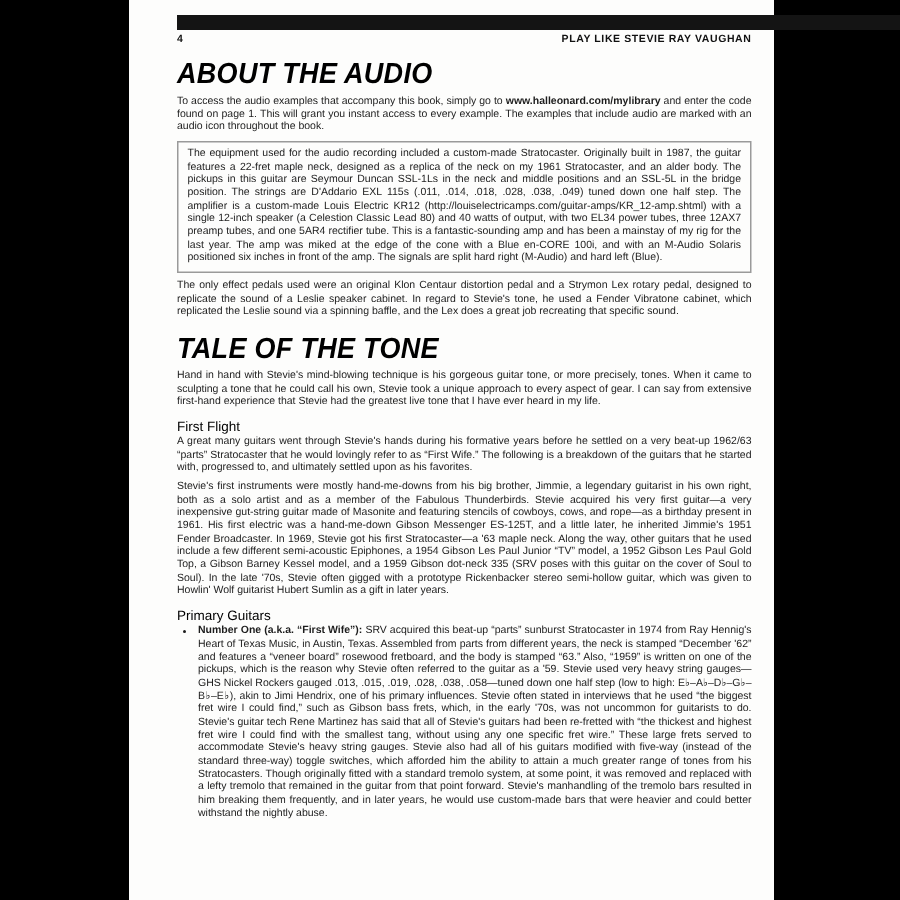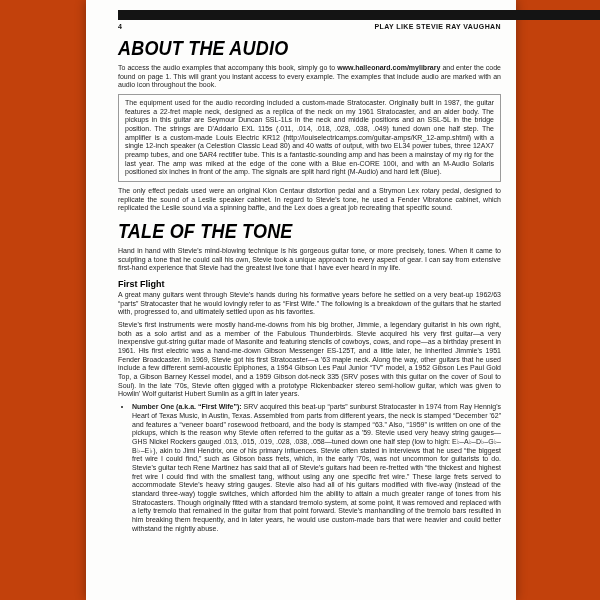--- a/index.html
+++ b/index.html
@@ -3,21 +3,21 @@
 <meta charset="utf-8">
 <style>
   * { margin: 0; padding: 0; box-sizing: border-box; }
   html, body { width: 600px; height: 600px; }
   body {
     overflow: hidden;
     background: #d3d2d0;
     font-family: "Liberation Sans", sans-serif;
     color: #1b1b1b;
   }
-  .stage { position: relative; width: 600px; height: 600px; background: #c2410c; }
+  .stage { position: relative; width: 600px; height: 600px; background: #000000; }
   .page {
     position: absolute; left: 86px; top: 0;
     width: 430px; height: 600px;
     background: #fdfdfc;
     box-shadow: 0 0 10px rgba(0,0,0,.35);
     padding: 6px 15px 8px 32px;
     overflow: hidden;
   }
   .header-bar {
     position: absolute; left: 118px; right: 0; top: 10px; height: 10px;
@@ -29,21 +29,21 @@
     font-size: 7px; font-weight: bold; letter-spacing: .4px; color: #111;
   }
   h1.section-title {
     font-family: "Liberation Sans", sans-serif;
     font-style: italic; font-weight: bold;
     font-size: 18px; letter-spacing: .2px; color: #000;
     margin: 9px 0 4px;
     transform: scaleY(1.08); transform-origin: left center;
   }
   h2.subhead {
-    font-size: 9px; font-weight: bold; color: #000;
+    font-size: 9px; font-weight: normal; color: #000;
     margin: 6px 0 2px;
   }
   p.body {
     font-size: 7px; line-height: 1.24; text-align: justify;
     color: #1c1c1c; margin: 0 0 4px;
   }
   .gear-box {
     border: 1px solid #9a9a9a;
     padding: 4px 6px;
     margin: 1px 0 5px;
@@ -80,18 +80,19 @@
 
     <h1 class="section-title">TALE OF THE TONE</h1>
 
     <p class="body">Hand in hand with Stevie's mind-blowing technique is his gorgeous guitar tone, or more precisely, tones. When it came to sculpting a tone that he could call his own, Stevie took a unique approach to every aspect of gear. I can say from extensive first-hand experience that Stevie had the greatest live tone that I have ever heard in my life.</p>
 
     <h2 class="subhead">First Flight</h2>
     <p class="body">A great many guitars went through Stevie's hands during his formative years before he settled on a very beat-up 1962/63 “parts” Stratocaster that he would lovingly refer to as “First Wife.” The following is a breakdown of the guitars that he started with, progressed to, and ultimately settled upon as his favorites.</p>
 
     <p class="body">Stevie's first instruments were mostly hand-me-downs from his big brother, Jimmie, a legendary guitarist in his own right, both as a solo artist and as a member of the Fabulous Thunderbirds. Stevie acquired his very first guitar—a very inexpensive gut-string guitar made of Masonite and featuring stencils of cowboys, cows, and rope—as a birthday present in 1961. His first electric was a hand-me-down Gibson Messenger ES-125T, and a little later, he inherited Jimmie's 1951 Fender Broadcaster. In 1969, Stevie got his first Stratocaster—a '63 maple neck. Along the way, other guitars that he used include a few different semi-acoustic Epiphones, a 1954 Gibson Les Paul Junior “TV” model, a 1952 Gibson Les Paul Gold Top, a Gibson Barney Kessel model, and a 1959 Gibson dot-neck 335 (SRV poses with this guitar on the cover of Soul to Soul). In the late '70s, Stevie often gigged with a prototype Rickenbacker stereo semi-hollow guitar, which was given to Howlin' Wolf guitarist Hubert Sumlin as a gift in later years.</p>
 
+    <h2 class="subhead">Primary Guitars</h2>
     <ul class="guitar-list">
       <li><b>Number One (a.k.a. “First Wife”):</b> <span>SRV acquired this beat-up “parts” sunburst Stratocaster in 1974 from Ray Hennig's Heart of Texas Music, in Austin, Texas. Assembled from parts from different years, the neck is stamped “December '62” and features a “veneer board” rosewood fretboard, and the body is stamped “63.” Also, “1959” is written on one of the pickups, which is the reason why Stevie often referred to the guitar as a '59. Stevie used very heavy string gauges—GHS Nickel Rockers gauged .013, .015, .019, .028, .038, .058—tuned down one half step (low to high: E♭–A♭–D♭–G♭–B♭–E♭), akin to Jimi Hendrix, one of his primary influences. Stevie often stated in interviews that he used “the biggest fret wire I could find,” such as Gibson bass frets, which, in the early '70s, was not uncommon for guitarists to do. Stevie's guitar tech Rene Martinez has said that all of Stevie's guitars had been re-fretted with “the thickest and highest fret wire I could find with the smallest tang, without using any one specific fret wire.” These large frets served to accommodate Stevie's heavy string gauges. Stevie also had all of his guitars modified with five-way (instead of the standard three-way) toggle switches, which afforded him the ability to attain a much greater range of tones from his Stratocasters. Though originally fitted with a standard tremolo system, at some point, it was removed and replaced with a lefty tremolo that remained in the guitar from that point forward. Stevie's manhandling of the tremolo bars resulted in him breaking them frequently, and in later years, he would use custom-made bars that were heavier and could better withstand the nightly abuse.</span></li>
     </ul>
 
   </div>
 </div>
 
 </body></html>

